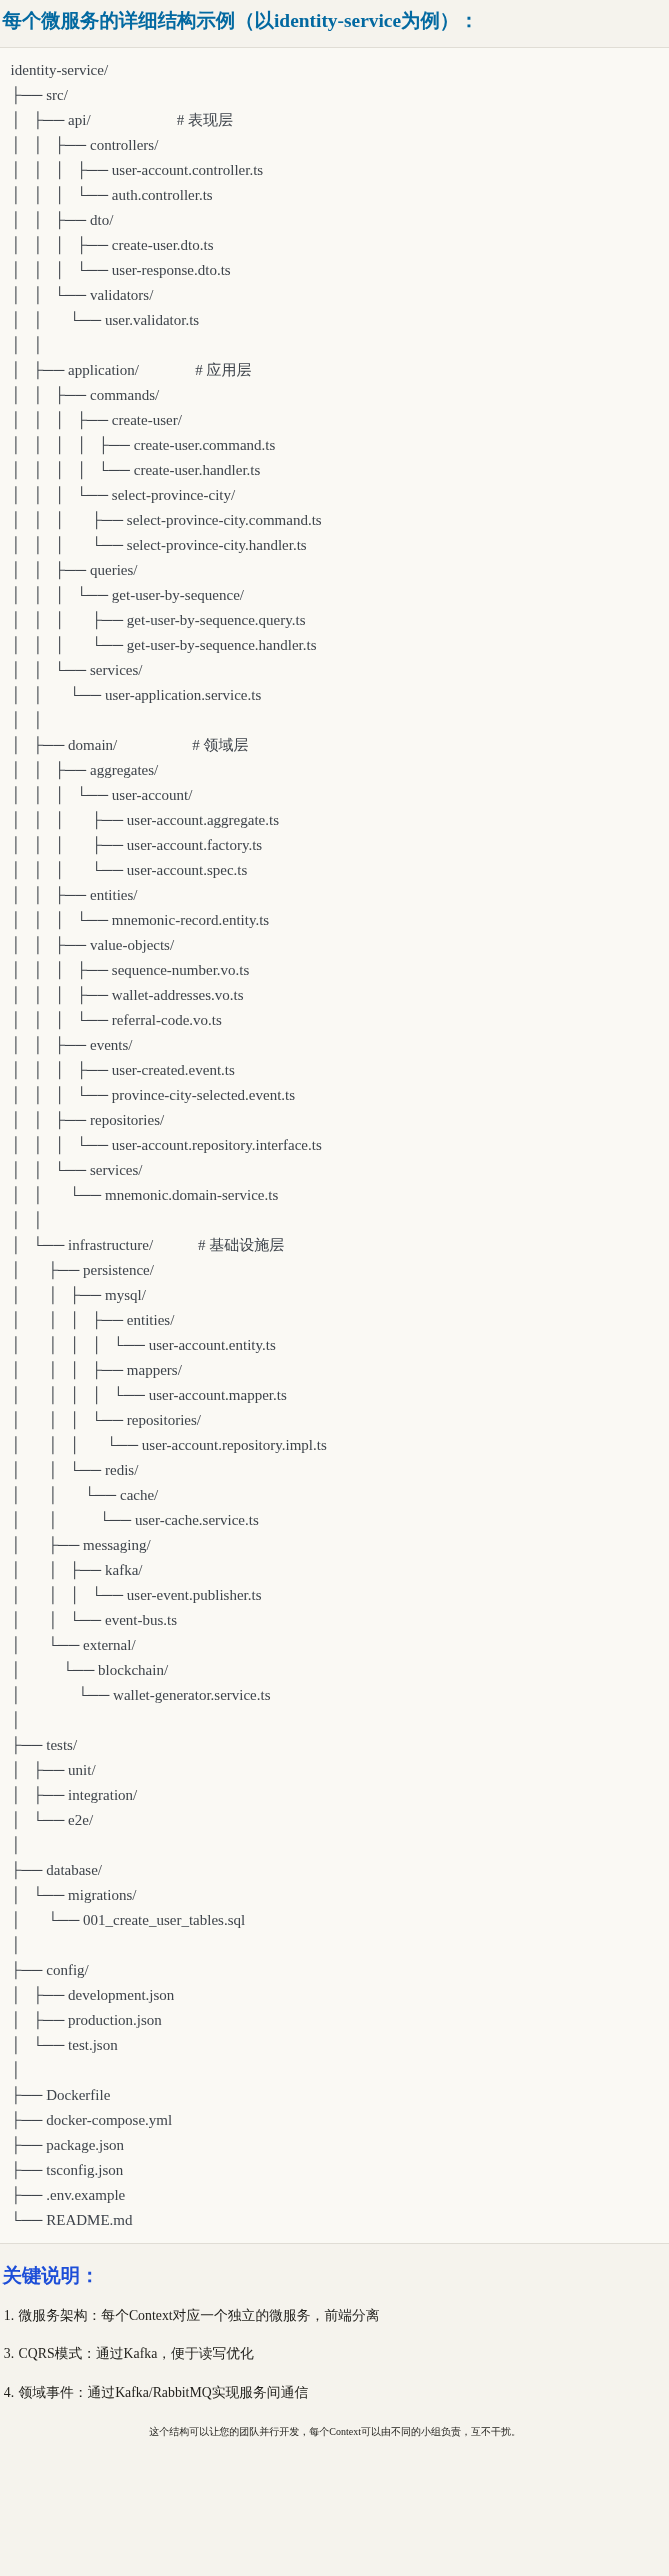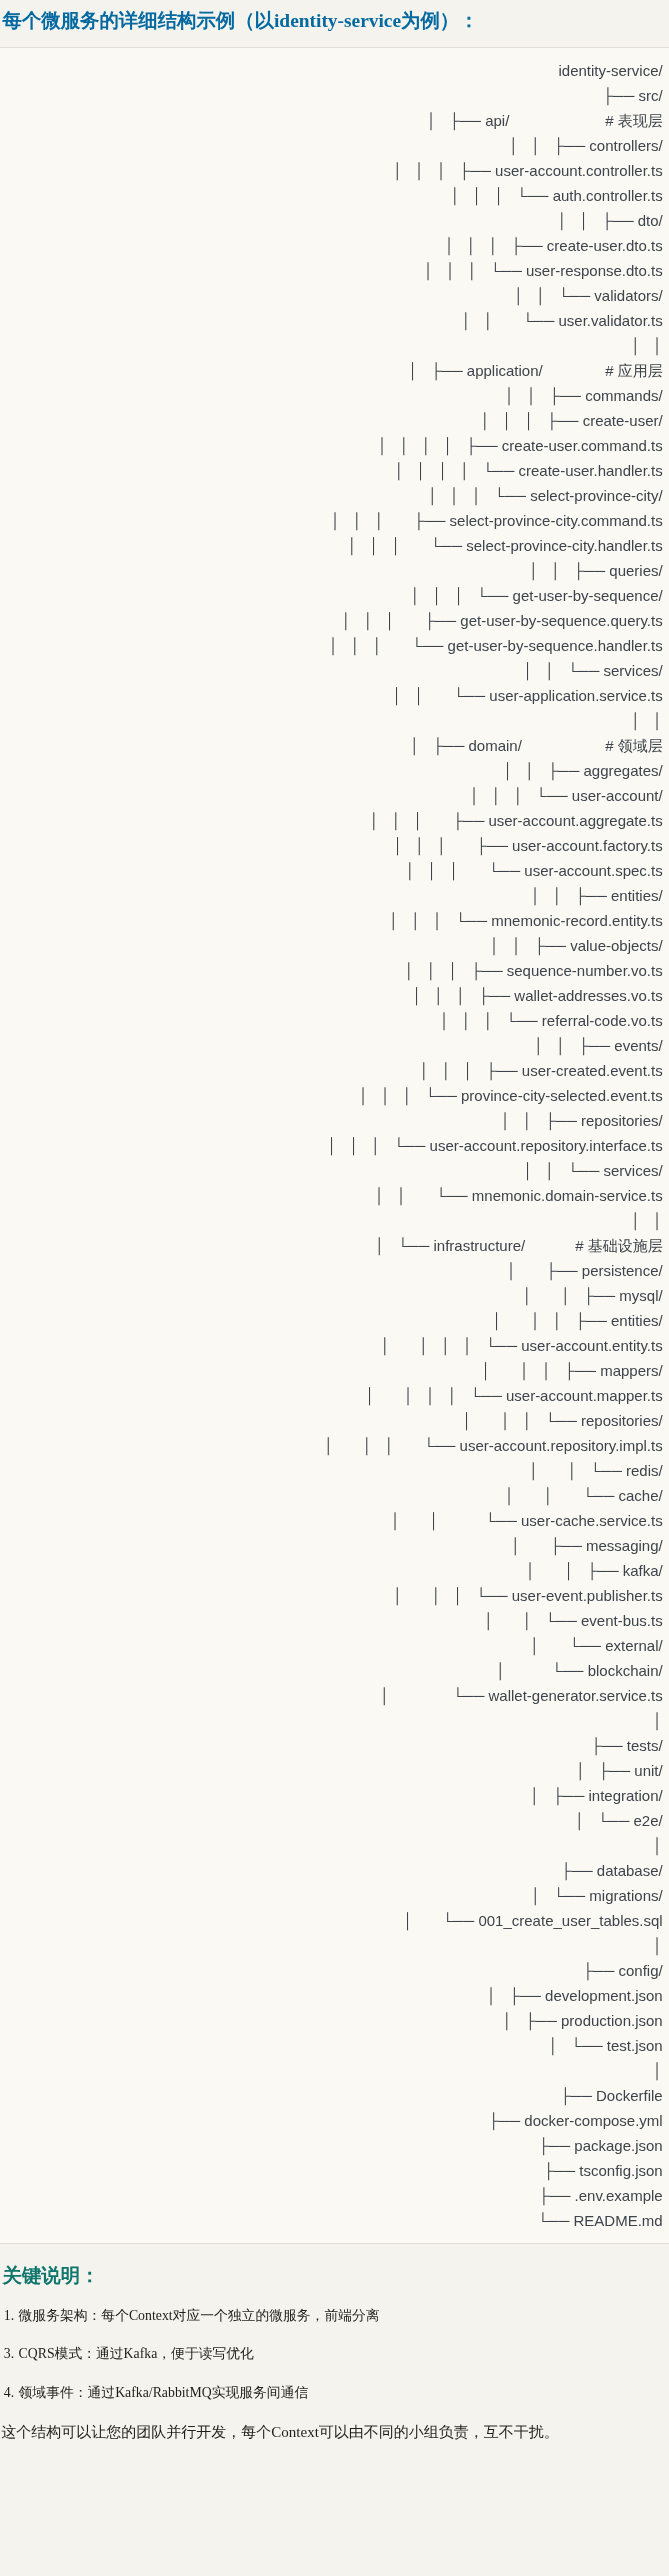--- a/index.html
+++ b/index.html
@@ -21,55 +21,55 @@
     line-height: 26px;
     margin: 0 0 0 2.5px;
     color: #0369a1;
   }
   .code-block {
     margin: 13.8px 0 0 0;
     background: #FAF9F4;
     border-top: 0.6px solid #E0DDD5;
     border-bottom: 0.6px solid #E0DDD5;
     padding: 9.4px 6.3px 10.6px 10.6px;
-    font-family: Liberation Sans, sans-serif;
+    font-family: Liberation Serif, serif;
     font-size: 15px;
     line-height: 25px;
     color: #3E444B;
     white-space: pre;
     overflow: hidden;
-    text-align: right;
   }
   .code-block code {
     font-family: inherit;
     font-size: inherit;
     line-height: inherit;
   }
   .notes-heading {
     font-size: 19.4px;
     font-weight: 700;
     line-height: 25px;
     margin: 19px 0 0 2.5px;
-    color: #0f766e;
+    color: #1d4ed8;
   }
   .note-item {
     margin: 16.3px 0 0 3.8px;
     font-size: 13.8px;
     line-height: 22.5px;
   }
   .note-item .num {
     margin-right: 4.4px;
   }
   .note-item strong {
     font-weight: 400;
   }
   .closing {
     margin: 16.3px 0 0 1.3px;
-    font-size: 15px;
+    font-size: 10px;
     line-height: 22.5px;
+    text-align: center;
   }
 </style>
 </head>
 <body>
 
 <div class="page">
 
   <h3 class="title">每个微服务的详细结构示例（以identity-service为例）：</h3>
 
   <pre class="code-block"><code>identity-service/

